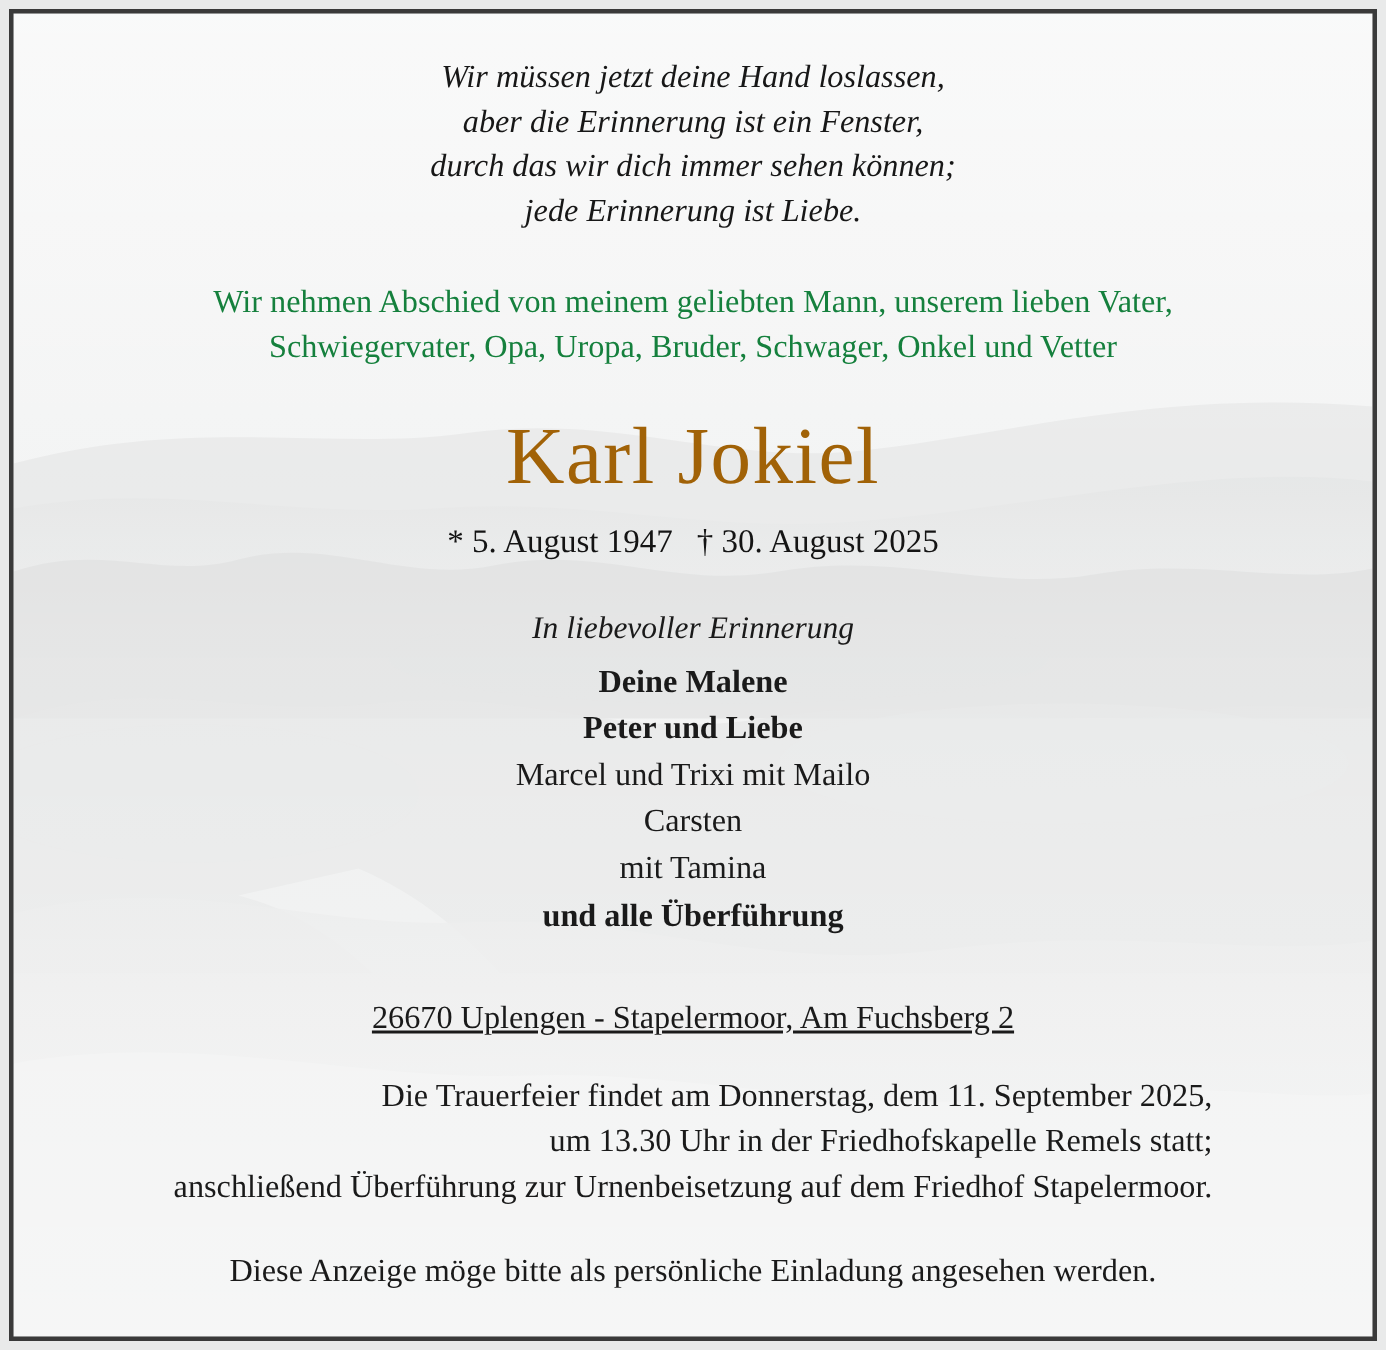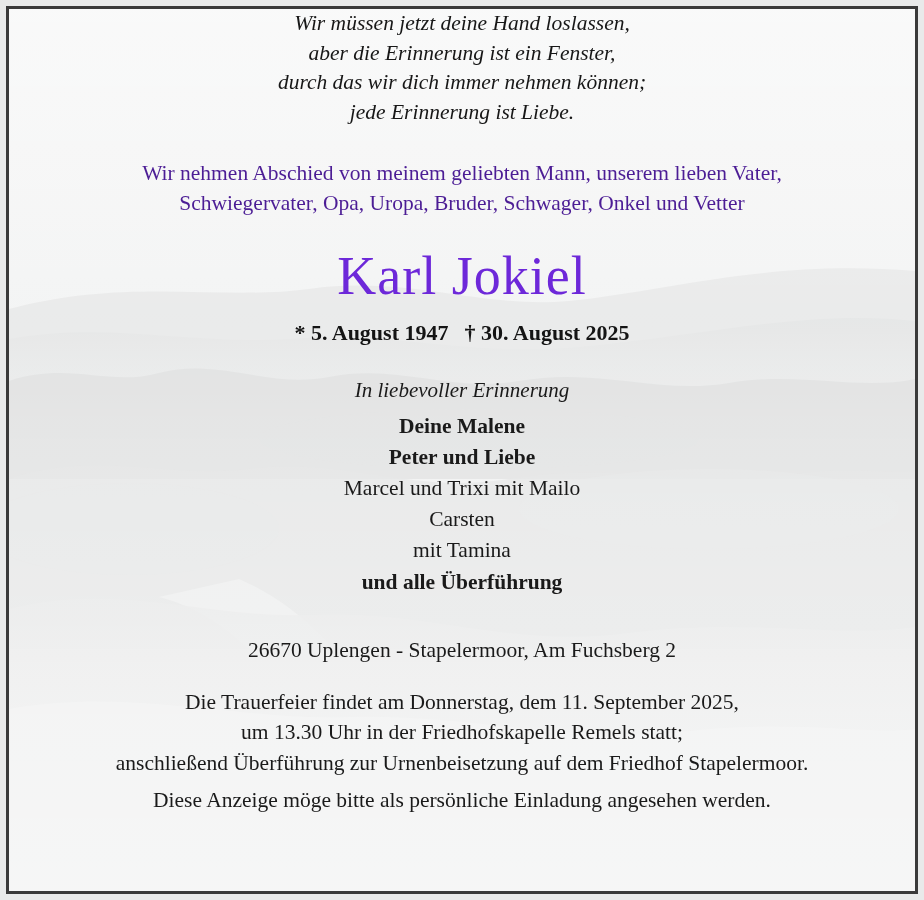--- a/index.html
+++ b/index.html
@@ -35,55 +35,55 @@
   .bg svg { display:block; width:100%; height:100%; }
 
   .content {
     position: absolute;
     inset: 9px;
     z-index: 3;
     display: flex;
     flex-direction: column;
     align-items: center;
     box-sizing: border-box;
+    padding-top: 28px;
   }
 
   .poem {
     font-style: italic;
     font-size: 21.5px;
     line-height: 1.38;
     text-align: center;
     color: #171717;
   }
   .poem div { white-space: nowrap; }
 
   .intro {
     margin-top: 30px;
     font-size: 21.5px;
     line-height: 1.42;
     text-align: center;
-    color: #4c1d95;
+    color: #15803d;
   }
   .intro div { white-space: nowrap; }
 
   .name {
     margin-top: 30px;
     font-size: 54px;
     letter-spacing: 1px;
     line-height: 1;
     text-align: center;
-    color: #6d28d9;
+    color: #a16207;
   }
 
   .dates {
     margin-top: 17px;
     font-size: 22px;
     text-align: center;
     color: #141414;
-    font-weight: bold;
   }
   .dates .sep { display:inline-block; width: 16px; }
 
   .memory {
     margin-top: 32px;
     font-style: italic;
     font-size: 21px;
     text-align: center;
   }
 
@@ -92,33 +92,34 @@
     text-align: center;
     font-size: 21.5px;
     line-height: 1.45;
   }
   .family .b { font-weight: bold; }
 
   .address {
     margin-top: 40px;
     font-size: 21.5px;
     text-align: center;
+    text-decoration: underline;
   }
 
   .ceremony {
     margin-top: 24px;
     font-size: 21.5px;
     line-height: 1.42;
-    text-align: center;
+    text-align: right;
   }
   .ceremony div { white-space: nowrap; }
   .ceremony b { font-weight: normal; }
 
   .notice {
-    margin-top: 10px;
+    margin-top: 29px;
     font-size: 21.5px;
     text-align: center;
   }
 </style>
 </head>
 <body>
 
 <div class="page">
 
   <div class="bg">
@@ -164,21 +165,21 @@
     </svg>
   </div>
 
   <div class="border-outer"></div>
 
   <div class="content">
 
     <div class="poem">
       <div>Wir müssen jetzt deine Hand loslassen,</div>
       <div>aber die Erinnerung ist ein Fenster,</div>
-      <div>durch das wir dich immer nehmen können;</div>
+      <div>durch das wir dich immer sehen können;</div>
       <div>jede Erinnerung ist Liebe.</div>
     </div>
 
     <div class="intro">
       <div>Wir nehmen Abschied von meinem geliebten Mann, unserem lieben Vater,</div>
       <div>Schwiegervater, Opa, Uropa, Bruder, Schwager, Onkel und Vetter</div>
     </div>
 
     <div class="name">Karl Jokiel</div>
 

